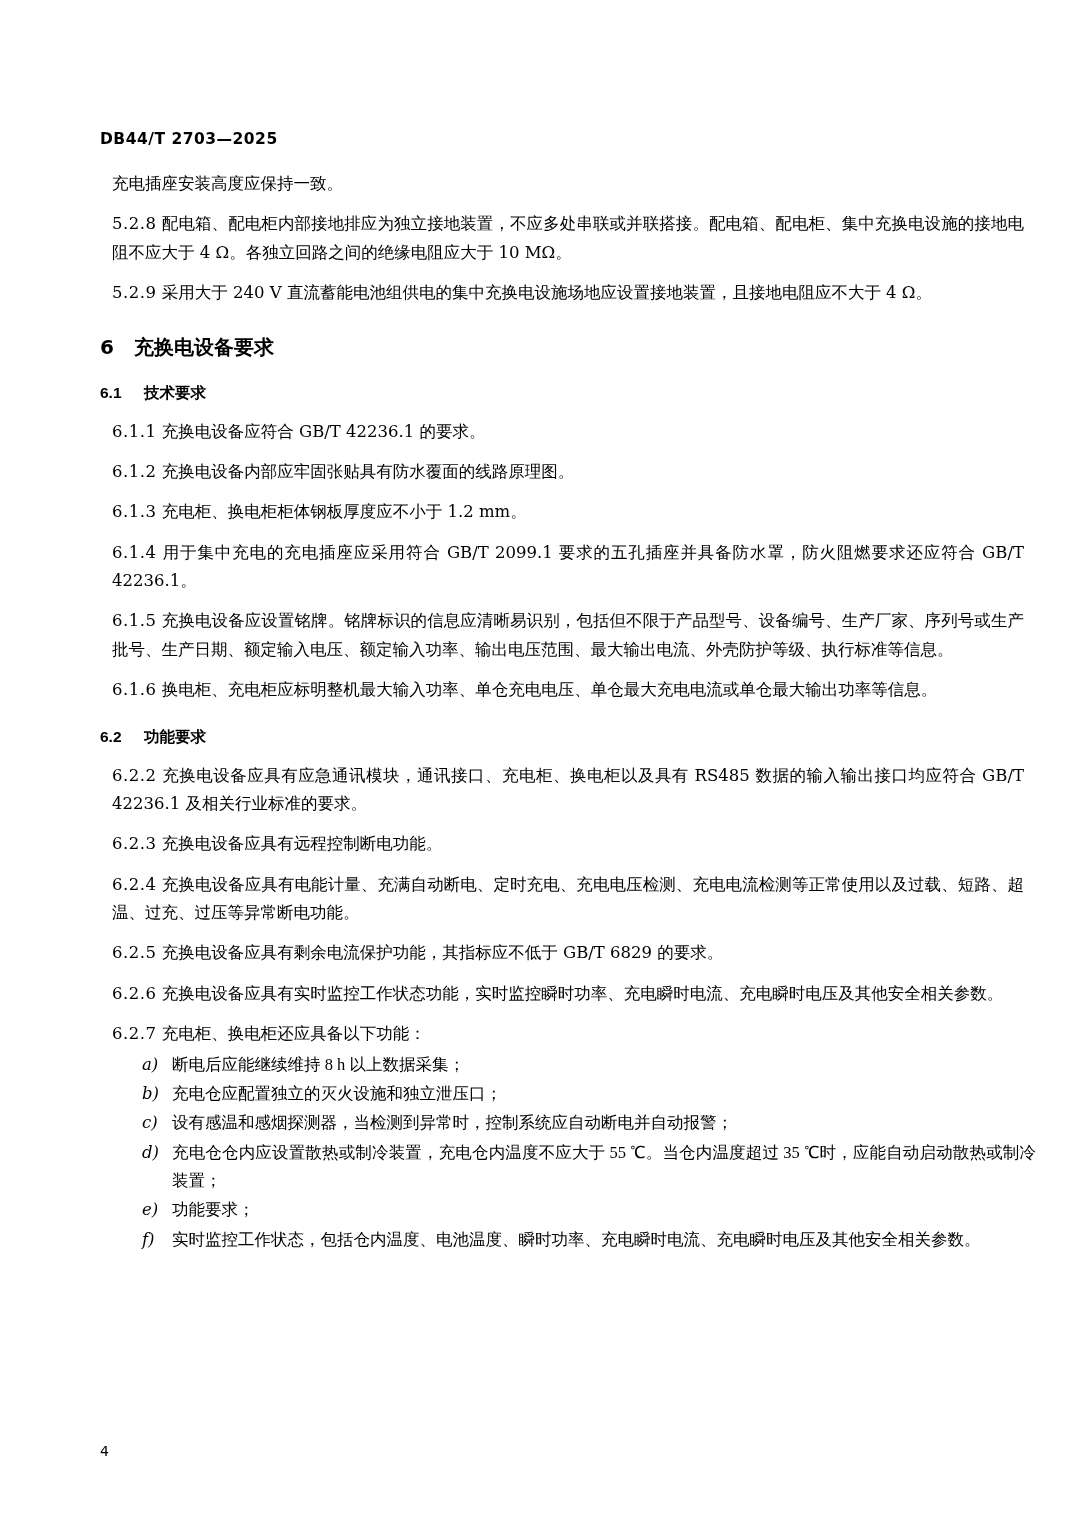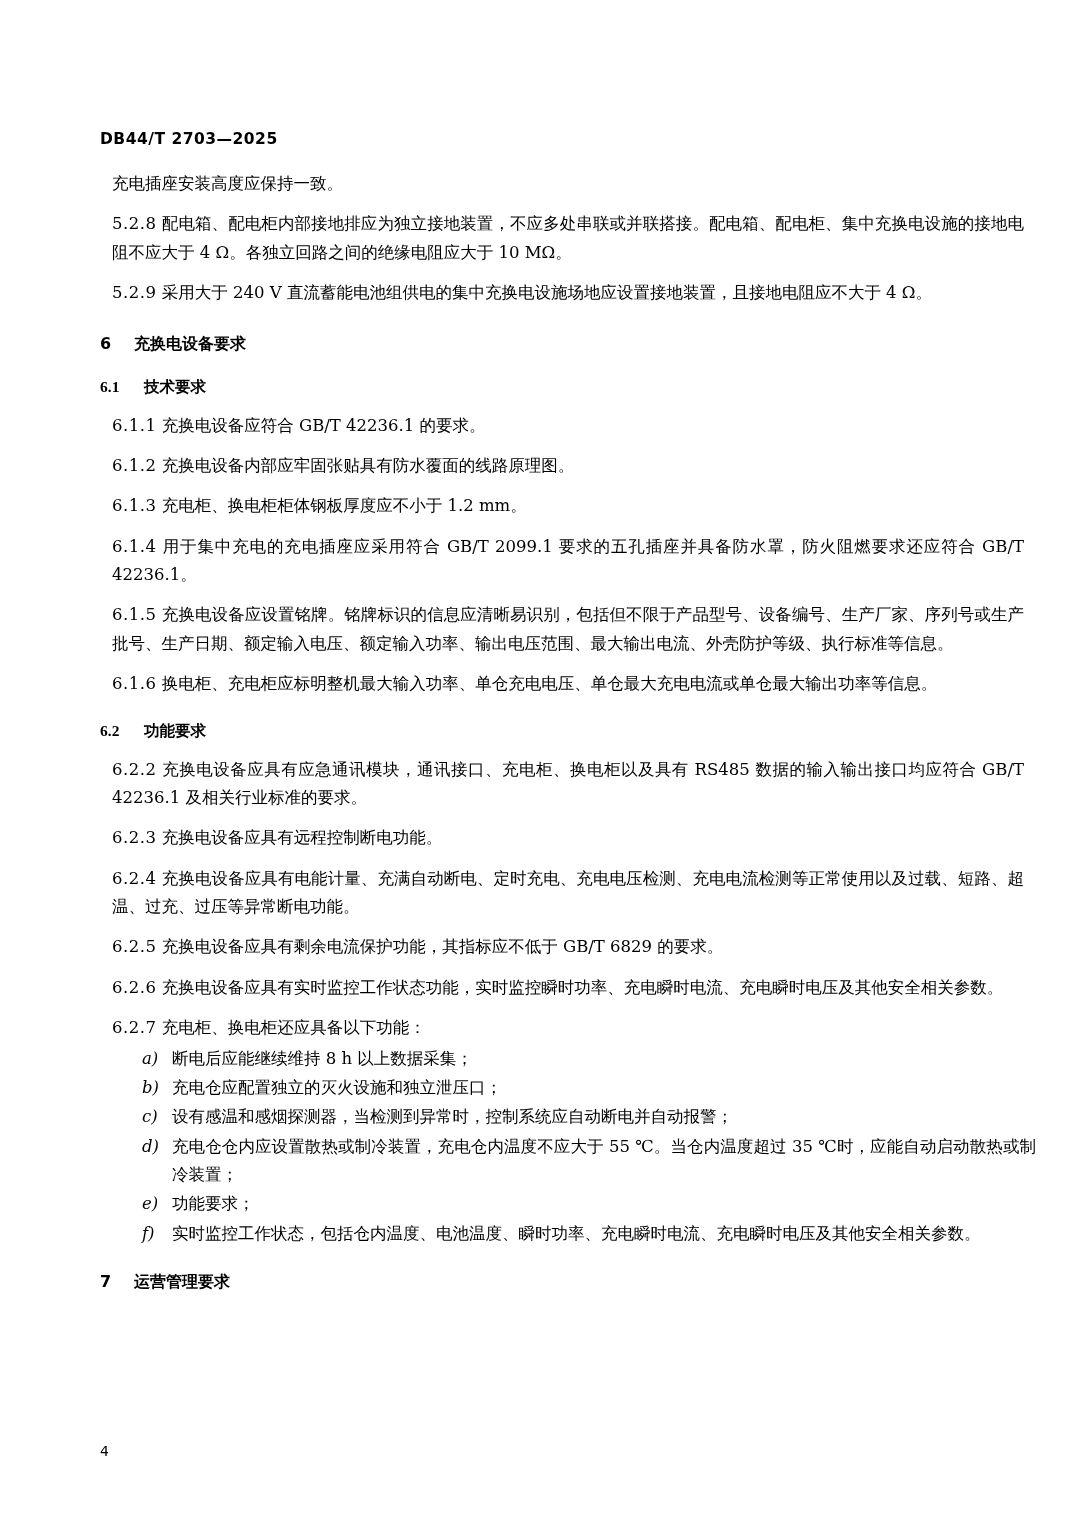--- a/index.html
+++ b/index.html
@@ -34,30 +34,30 @@
     line-height: 1.72;
     text-align: justify;
     text-justify: inter-ideograph;
   }
   .para {
     margin-bottom: 1px;
   }
   .clause-head {
     font-family: "DejaVu Sans", "Liberation Sans", sans-serif;
     font-weight: bold;
-    font-size: 16px;
+    font-size: 20px;
     margin-top: 26px;
     margin-bottom: 18px;
   }
   .clause-head .num {
     display: inline-block;
     min-width: 34px;
   }
   .sub-head {
-    font-family: Liberation Serif, serif;
+    font-family: Liberation Sans, sans-serif;
     font-weight: bold;
     font-size: 15.5px;
     margin-top: 22px;
     margin-bottom: 14px;
   }
   .sub-head .num {
     display: inline-block;
     min-width: 44px;
   }
   .num-inline {
@@ -79,20 +79,21 @@
     flex: 0 0 72px;
     padding-left: 42px;
     box-sizing: border-box;
     font-style: italic;
     font-family: "DejaVu Serif", "Liberation Serif", serif;
   }
   ol.list-alpha > li .item-text {
     flex: 1 1 auto;
     text-align: justify;
     text-justify: inter-ideograph;
+    font-family: Liberation Serif, serif;
   }
   .page-number {
     position: absolute;
     left: 100px;
     bottom: 68px;
     font-family: "DejaVu Sans", "Liberation Sans", sans-serif;
     font-size: 14px;
   }
   .gap-after-list {
     margin-top: 24px;
@@ -199,19 +200,16 @@
     <li>
       <span class="marker">e)</span>
       <span class="item-text">功能要求；</span>
     </li>
     <li>
       <span class="marker">f)</span>
       <span class="item-text">实时监控工作状态，包括仓内温度、电池温度、瞬时功率、充电瞬时电流、充电瞬时电压及其他安全相关参数。</span>
     </li>
   </ol>
 
-  <div class="clause-head gap-after-list">
-    <span class="num">7</span><span>运营管理要求</span>
-  </div>
 
   <div class="page-number">4</div>
 
 </div>
 
 </body></html>

